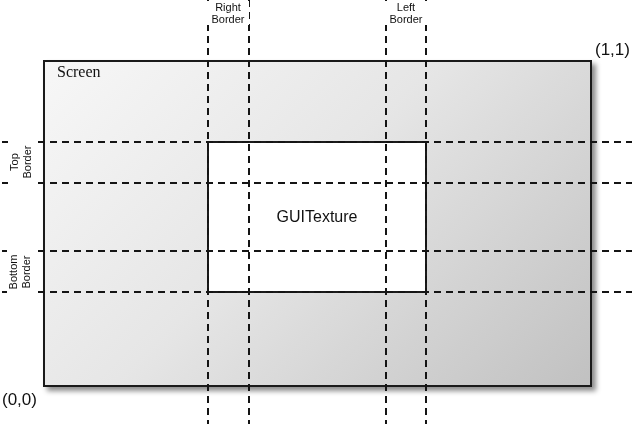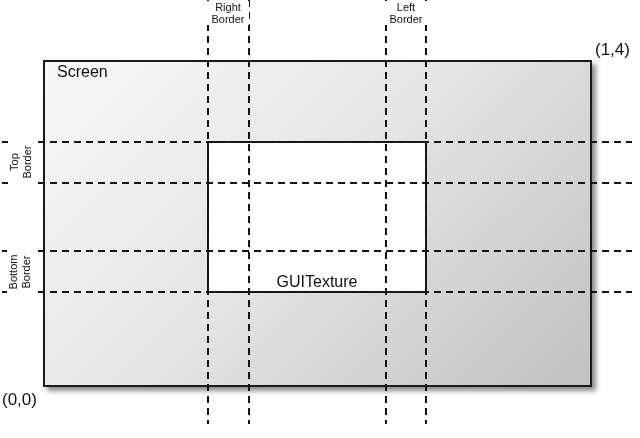--- a/index.html
+++ b/index.html
@@ -32,31 +32,32 @@
     box-sizing:border-box;
     border:2px solid var(--line_color);
     background:linear-gradient(135deg, var(--screen_grad_start) 0%, #e6e6e6 45%, var(--screen_grad_end) 100%);
     box-shadow:4px 4px 5px rgba(0,0,0,0.45);
   }
   .screen-label{
     position:absolute;
     left:57px; top:63px;
     font-size:16px;
     line-height:18px;
+    font-family:Liberation Serif, serif;
   }
   
   .texture{
     position:absolute;
     left:207px; top:141px;
     width:220px; height:152px;
     box-sizing:border-box;
     border:2px solid var(--line_color);
     background:var(--texture_bg);
     display:flex;
-    align-items:flex-end;
+    align-items:center;
     justify-content:center;
   }
   .texture-label{
     font-size:16px;
   }
   
   .vline{
     position:absolute;
     top:0;
     width:2px;
@@ -146,16 +147,16 @@
 
   <div class="side-label label-top">
     <span>Top</span>
     <span>Border</span>
   </div>
   <div class="side-label label-bottom">
     <span>Bottom</span>
     <span>Border</span>
   </div>
 
-  <div class="corner corner-tr">(1,4)</div>
+  <div class="corner corner-tr">(1,1)</div>
   <div class="corner corner-bl">(0,0)</div>
 
 </div>
 
 </body></html>

